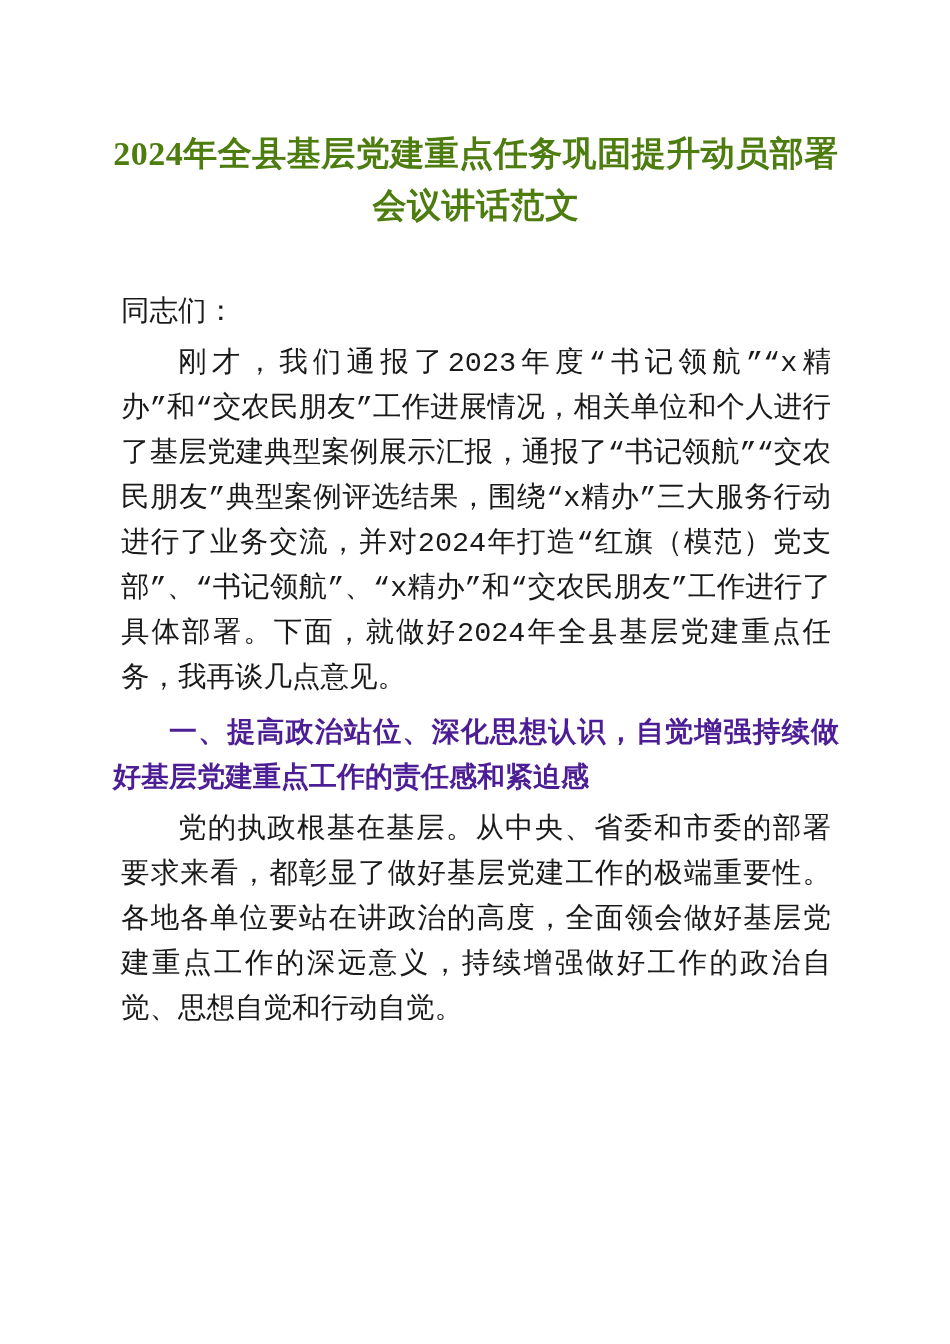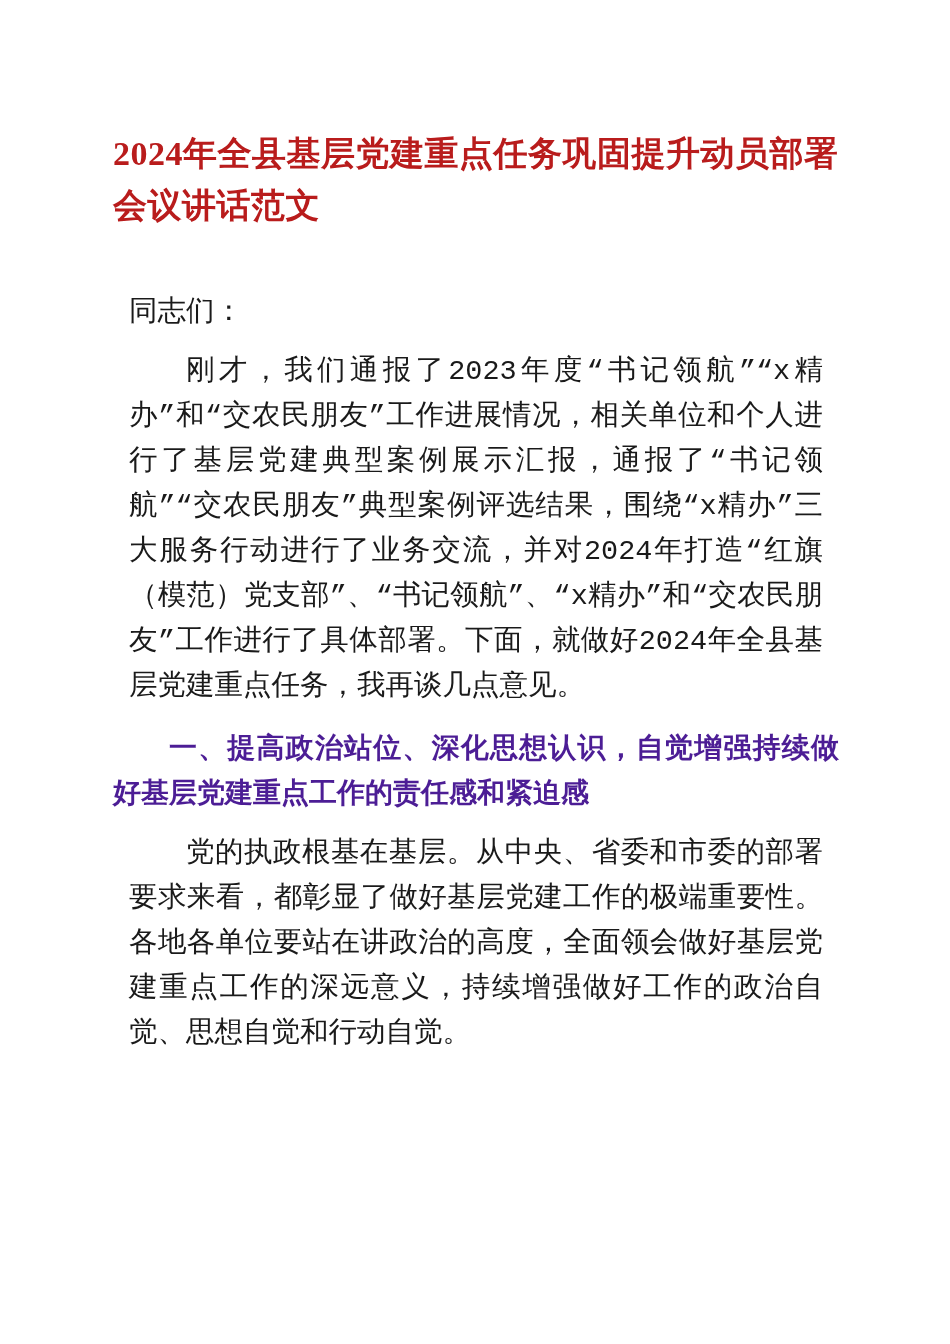--- a/index.html
+++ b/index.html
@@ -33,27 +33,28 @@
   }
 
   
   .doc-title {
     margin: 0;
     padding-top: 128px;
     font-family: "Liberation Serif", "DejaVu Serif", serif;
     font-weight: bold;
     font-size: 34px;
     line-height: 52px;
+    text-align: center;
     letter-spacing: 0.5px;
-    color: #b91c1c;
+    color: #4d7c0f;
   }
 
   
   .para {
-    margin: 16px;
+    margin: 8px;
     font-family: "Liberation Serif", "DejaVu Serif", serif;
     font-size: 28.5px;
     line-height: 45px;
     text-align: justify;
     text-justify: inter-ideograph;
     color: #1a1a1a;
     font-weight: 400;
   }
 
   .para-salutation {

